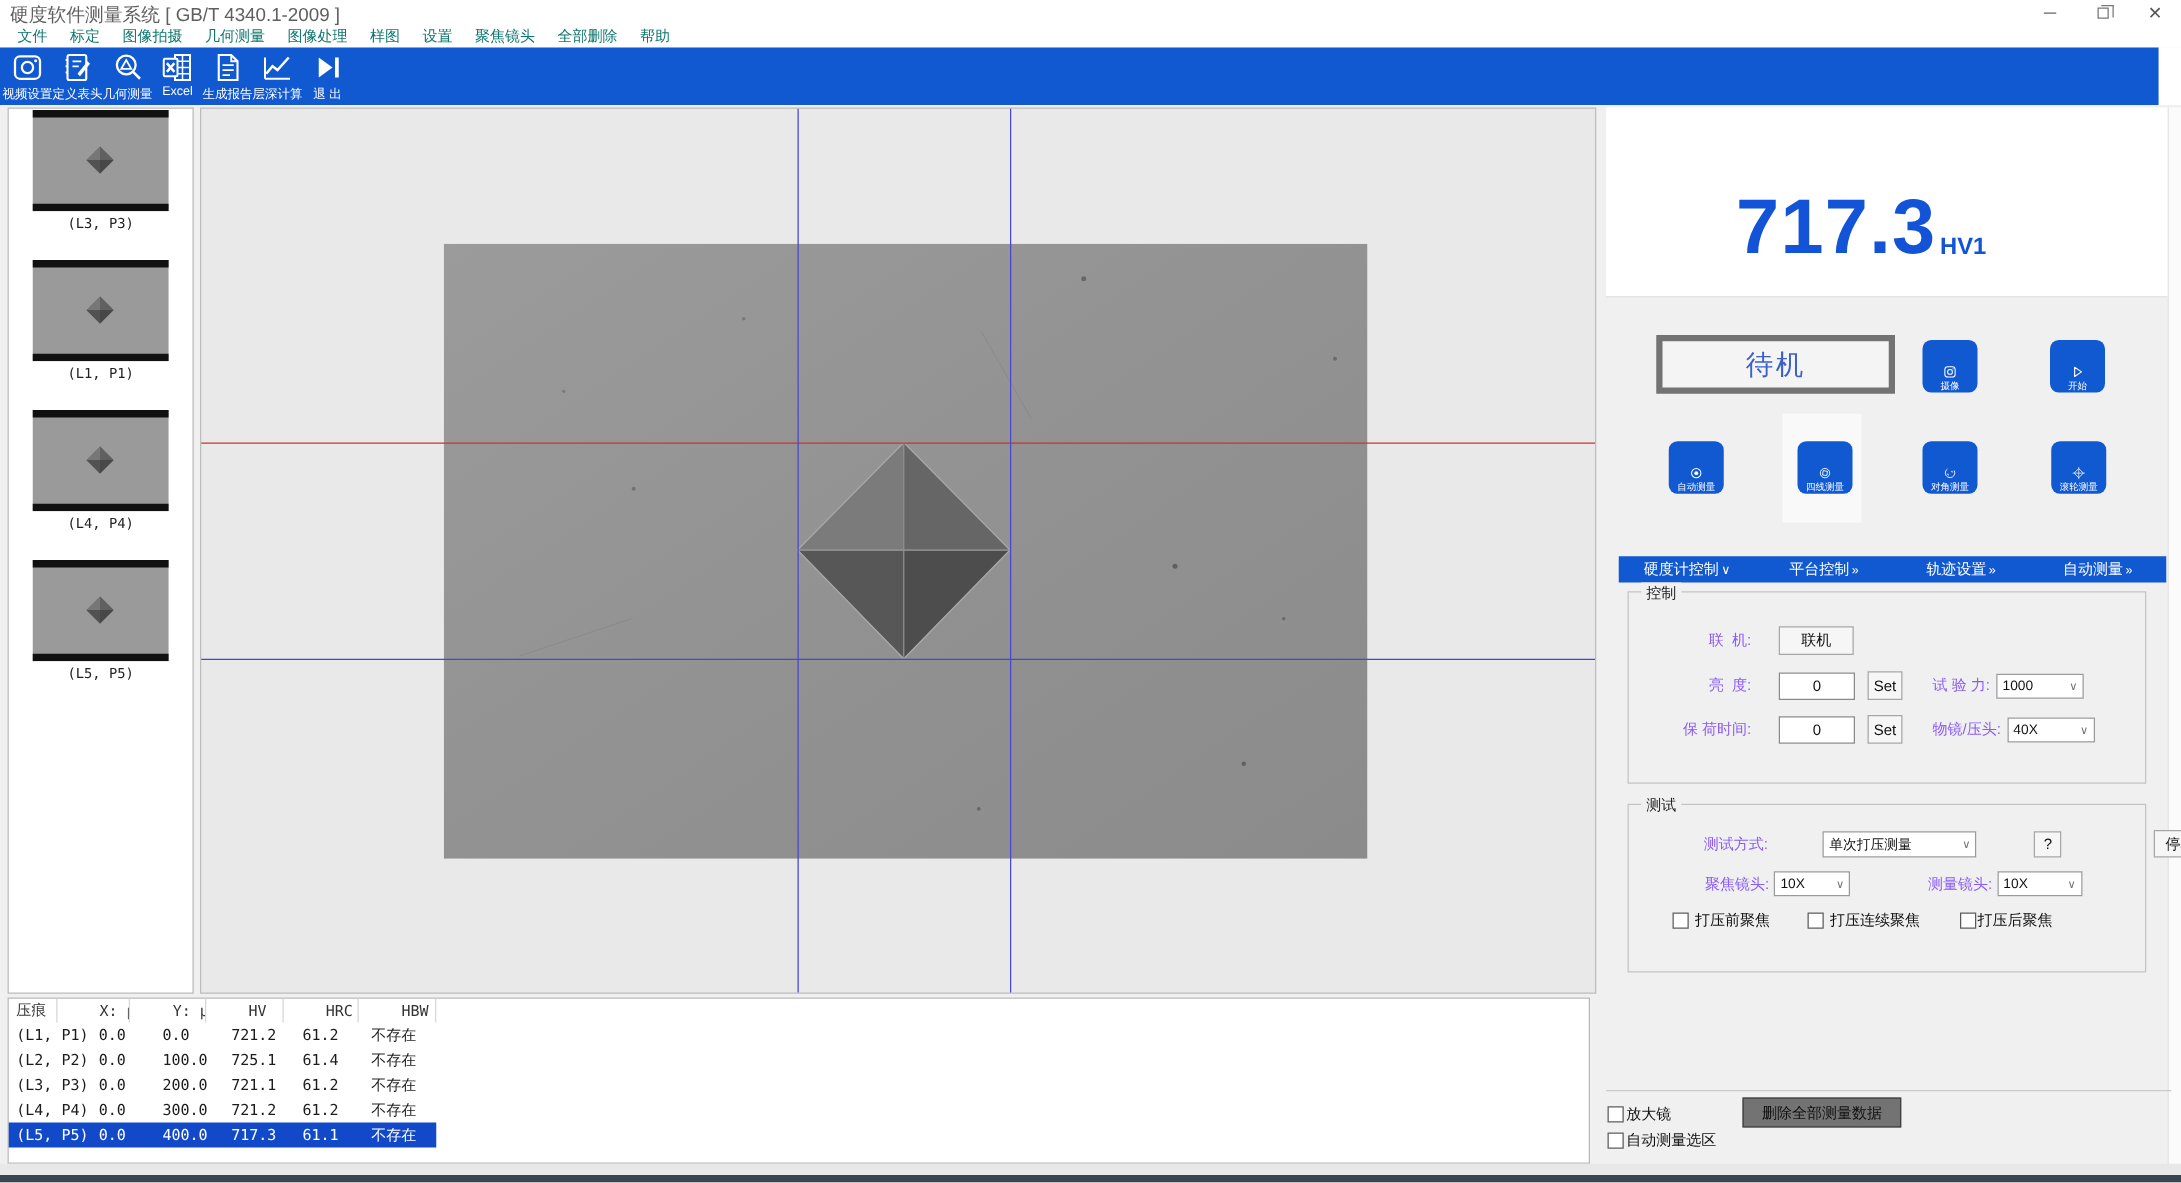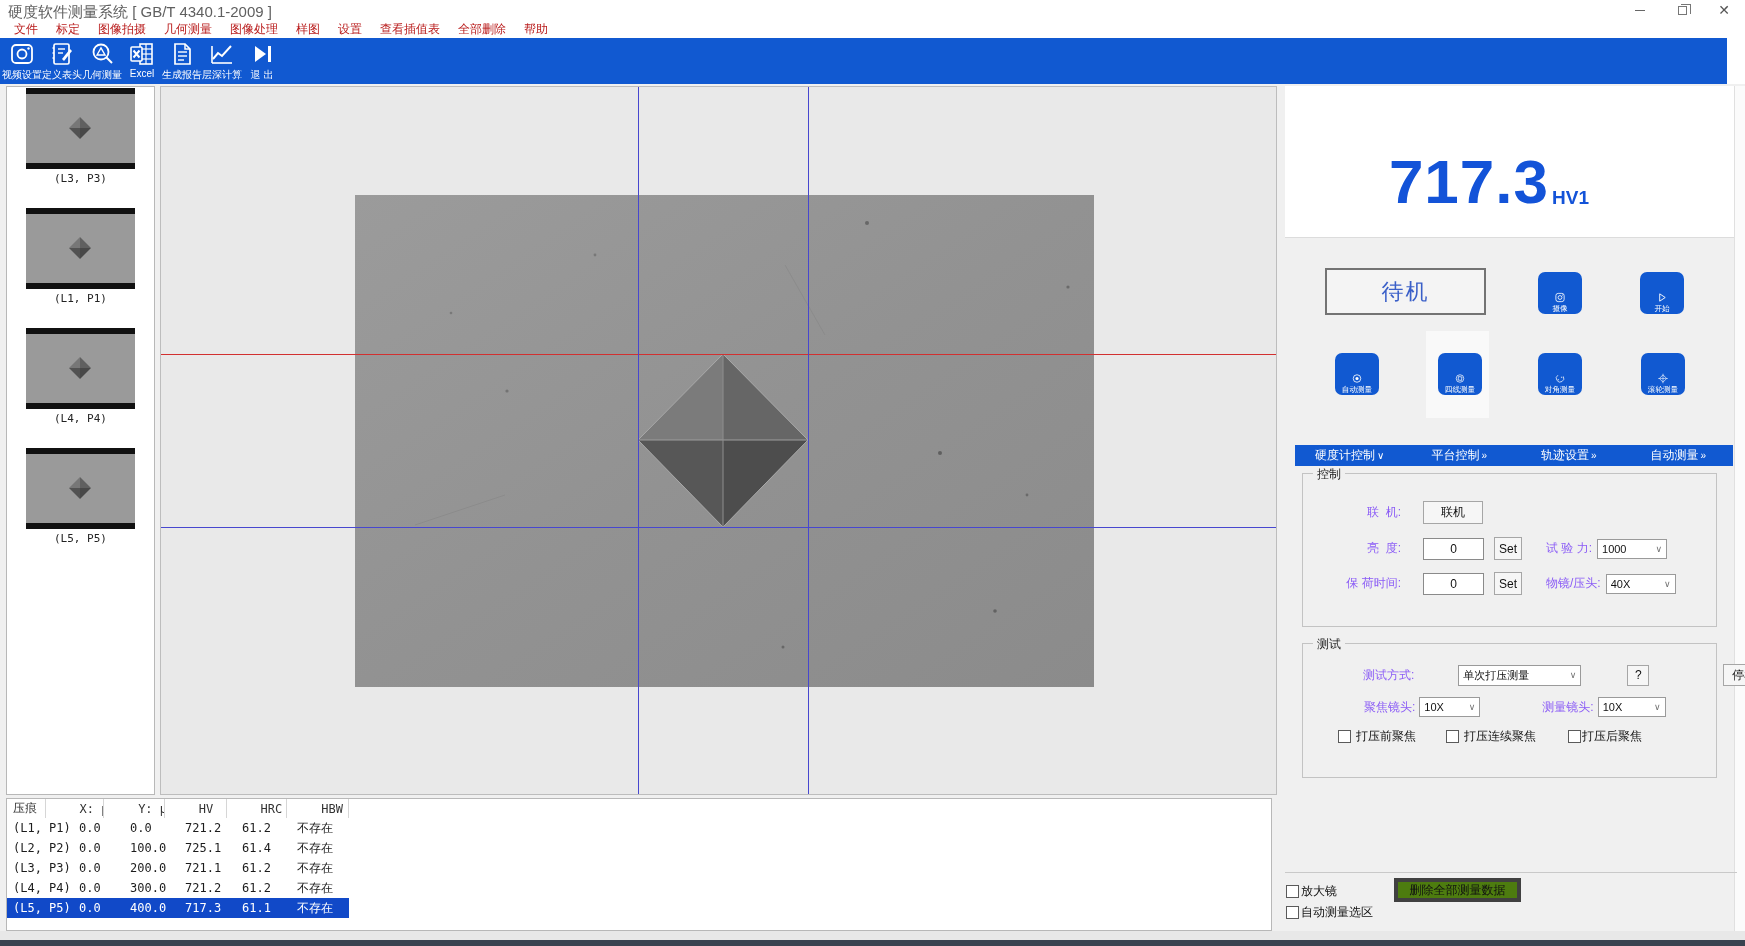--- a/index.html
+++ b/index.html
@@ -13,21 +13,21 @@
   .win-controls { position:absolute; right:0; top:0; height:20px; display:flex; }
   .win-btn { width:42px; height:20px; display:flex; align-items:center; justify-content:center; color:#666; font-size:12px; }
   .glyph-min { width:10px; height:0; border-top:1px solid #666; display:inline-block; }
   .glyph-max { width:9px; height:9px; border:1px solid #777; display:inline-block; position:relative; background:#fff; }
   .glyph-max:before { content:""; position:absolute; left:2px; top:-3px; width:9px; height:9px; border:1px solid #777; border-bottom:none; border-left:none; }
   .glyph-close { font-size:14px; color:#555; line-height:1; }
 
   
   .menubar { position:absolute; left:0; top:20px; width:1745px; height:18px; background:#ffffff;
     display:flex; align-items:center; padding-left:5px; }
-  .menu-item { font-size:12px; color:#b91c1c; padding:1px 9px; white-space:nowrap; }
+  .menu-item { font-size:12px; color:#0f766e; padding:1px 9px; white-space:nowrap; }
 
   
   .toolbar { position:absolute; left:0; top:38px; width:1727px; height:46px; background:#1159d1;
     display:flex; align-items:flex-start; padding:3px 0 0 2px; }
   .tool-item { width:40px; display:flex; flex-direction:column; align-items:center; margin-right:0px; }
   .tool-item svg { width:26px; height:26px; display:block; }
   .tool-label { font-size:10px; color:#ffffff; margin-top:1px; white-space:nowrap; }
   .toolbar-rightgap { position:absolute; left:1727px; top:38px; width:18px; height:46px; background:#ffffff; }
 
   
@@ -49,22 +49,22 @@
 
   
   .right-panel { position:absolute; left:1283px; top:86px; width:462px; height:852px; background:#f0f0f0; }
   .right-margin { position:absolute; left:451px; top:0; width:11px; height:852px; background:#fbfbfb; border-left:1px solid #e0e0e0; }
   .hv-card { position:absolute; left:2px; top:0; width:449px; height:152px; background:#ffffff;
     border-bottom:1px solid #dcdcdc; display:flex; align-items:flex-end; justify-content:flex-end;
     padding:0 145px 28px 0; }
   .hv-value { font-size:62px; font-weight:bold; color:#1353d8; line-height:0.85; letter-spacing:1px; }
   .hv-unit { font-size:19px; font-weight:bold; color:#1353d8; margin-left:3px; }
 
-  .standby-box { position:absolute; left:42px; top:182px; width:161px; height:47px; background:#f4f4f4;
-    border:2px solid #737373; display:flex; align-items:center; justify-content:center; }
+  .standby-box { position:absolute; left:42px; top:182px; width:191px; height:47px; background:#f4f4f4;
+    border:5px solid #737373; display:flex; align-items:center; justify-content:center; }
   .standby-text { font-family:"Liberation Serif","DejaVu Serif",serif; font-size:22px; color:#3a5fc8; letter-spacing:2px; }
 
   .sq-btn { position:absolute; width:44px; height:42px; background:#1159d1; border-radius:7px;
     display:flex; flex-direction:column; align-items:center; justify-content:flex-start; padding-top:20px; cursor:default; }
   .sq-btn svg { width:24px; height:24px; display:block; }
   .sq-btn .sq-label { font-size:8px; color:#fff; margin-top:0px; white-space:nowrap; transform:scale(0.95); }
   .tile-hl { position:absolute; left:143px; top:245px; width:63px; height:87px; background:#f9f9f9; }
 
   .tabbar { position:absolute; left:12px; top:359px; width:438px; height:21px; background:#1159d1;
     display:flex; align-items:center; }
@@ -86,21 +86,21 @@
   .select { background:#ffffff; border:1px solid #9a9a9a; font-size:11px; color:#111;
     display:flex; align-items:center; padding:0 4px; position:relative; }
   .select .chevron { position:absolute; right:4px; color:#707070; font-size:9px; }
   .cb { width:13px; height:13px; background:#ffffff; border:1px solid #5a5a5a; display:inline-block; flex:none; }
   .cb-label { font-size:12px; color:#111; margin-left:5px; white-space:nowrap; }
 
   .sep-line { position:absolute; left:2px; top:786px; width:452px; height:1px; background:#c9c9c9; }
   .bottom-cb1 { position:absolute; left:3px; top:797px; display:flex; align-items:center; }
   .bottom-cb2 { position:absolute; left:3px; top:818px; display:flex; align-items:center; }
   .delete-btn { position:absolute; left:111px; top:792px; width:127px; height:24px;
-    background:#4d7c0f; border:4px solid #404040; font-size:12px; color:#111;
+    background:#737373; border:1px solid #404040; font-size:12px; color:#111;
     display:flex; align-items:center; justify-content:center; }
 
   
   .table-area { position:absolute; left:6px; top:798px; width:1266px; height:133px;
     background:#ffffff; border:1px solid #b8b8b8; }
   .trow { display:flex; width:342px; height:20px; align-items:center; }
   .trow.header { height:19px;gap:28px; }
   .tcell { padding-left:6px; font-size:12px; color:#1c1c1c; white-space:nowrap; overflow:hidden;
     font-family:"DejaVu Sans Mono", monospace; }
   .trow.header .tcell { border-right:1px solid #d6d6d6; align-self:stretch; display:flex; align-items:center; color:#333; }
@@ -158,21 +158,21 @@
   </div>
 
   <div class="menubar">
     <span class="menu-item">文件</span>
     <span class="menu-item">标定</span>
     <span class="menu-item">图像拍摄</span>
     <span class="menu-item">几何测量</span>
     <span class="menu-item">图像处理</span>
     <span class="menu-item">样图</span>
     <span class="menu-item">设置</span>
-    <span class="menu-item">查看插值表</span>
+    <span class="menu-item">聚焦镜头</span>
     <span class="menu-item">全部删除</span>
     <span class="menu-item">帮助</span>
   </div>
 
   <div class="toolbar">
     <div class="tool-item">
       <svg viewBox="0 0 26 26">
         <rect x="3" y="4" width="20" height="18" rx="4" fill="none" stroke="#fff" stroke-width="1.8"></rect>
         <circle cx="13" cy="13" r="4.5" fill="none" stroke="#fff" stroke-width="1.8"></circle>
         <circle cx="19.5" cy="7.5" r="1.2" fill="#fff"></circle>

